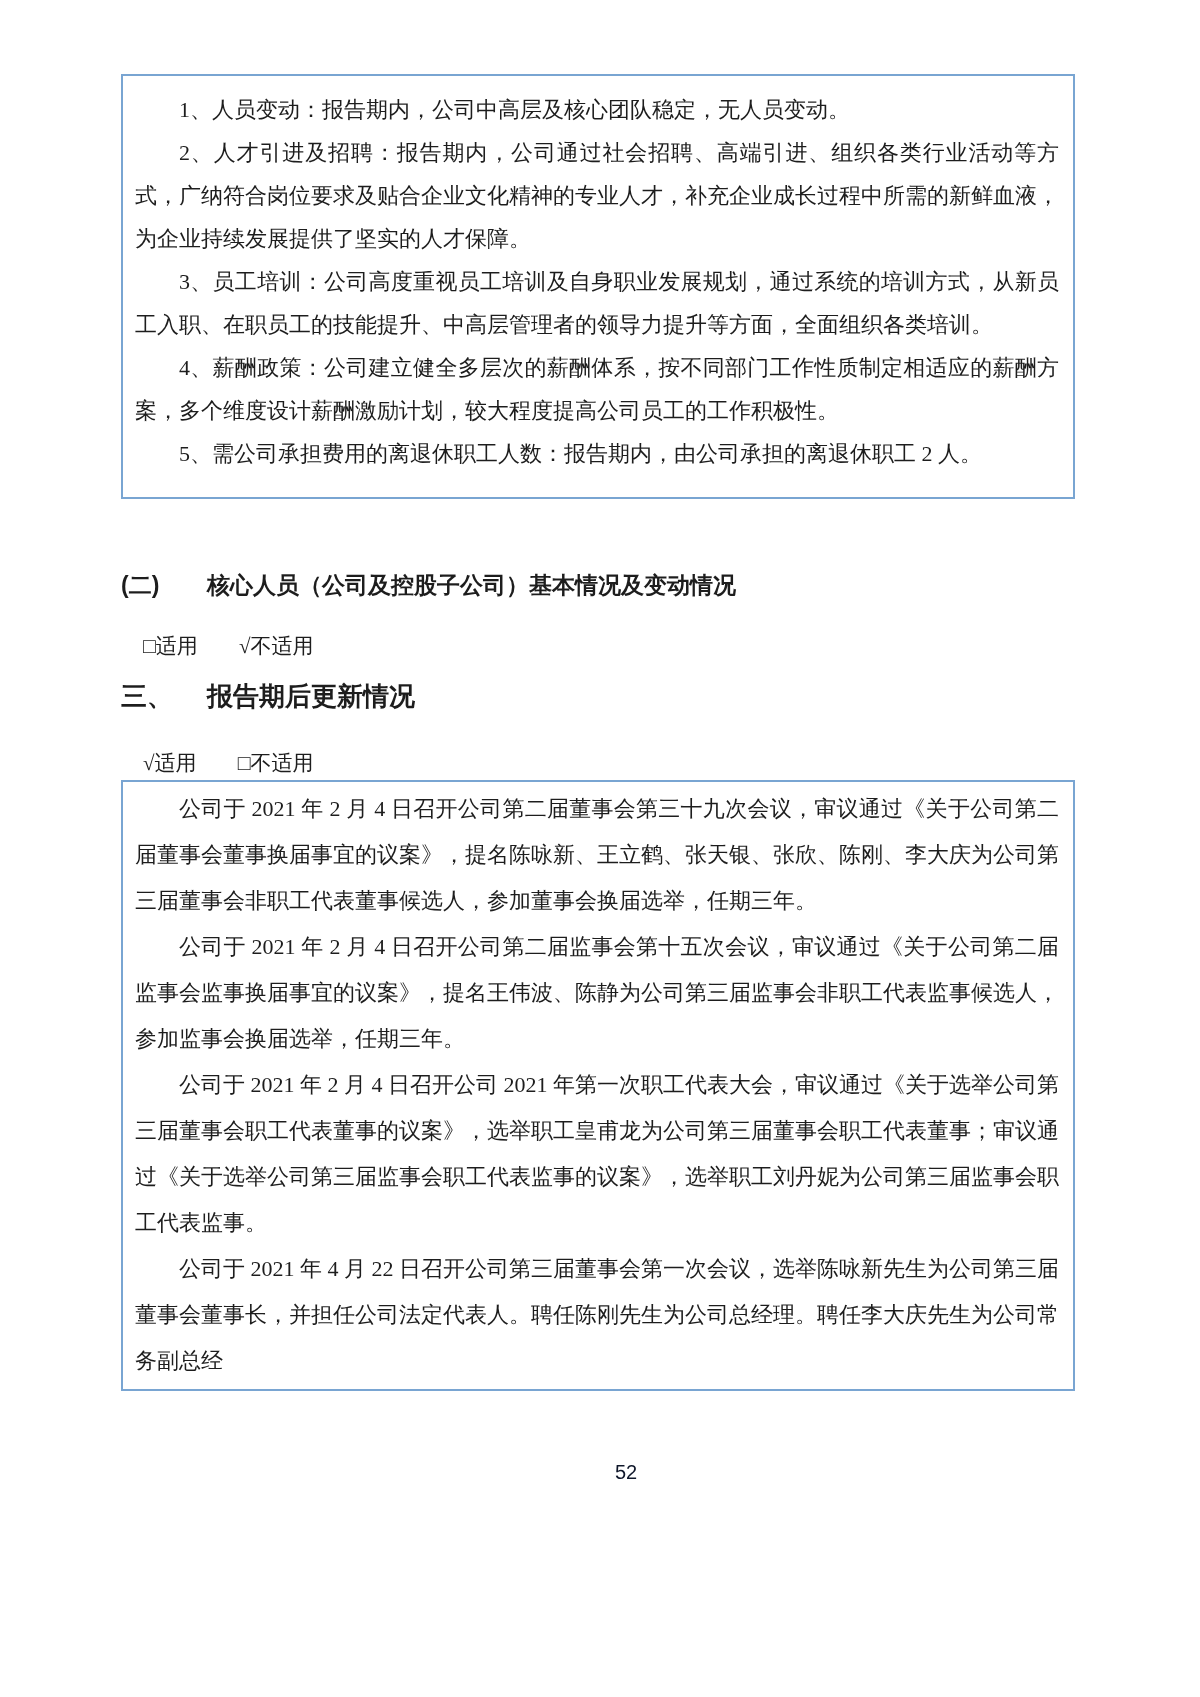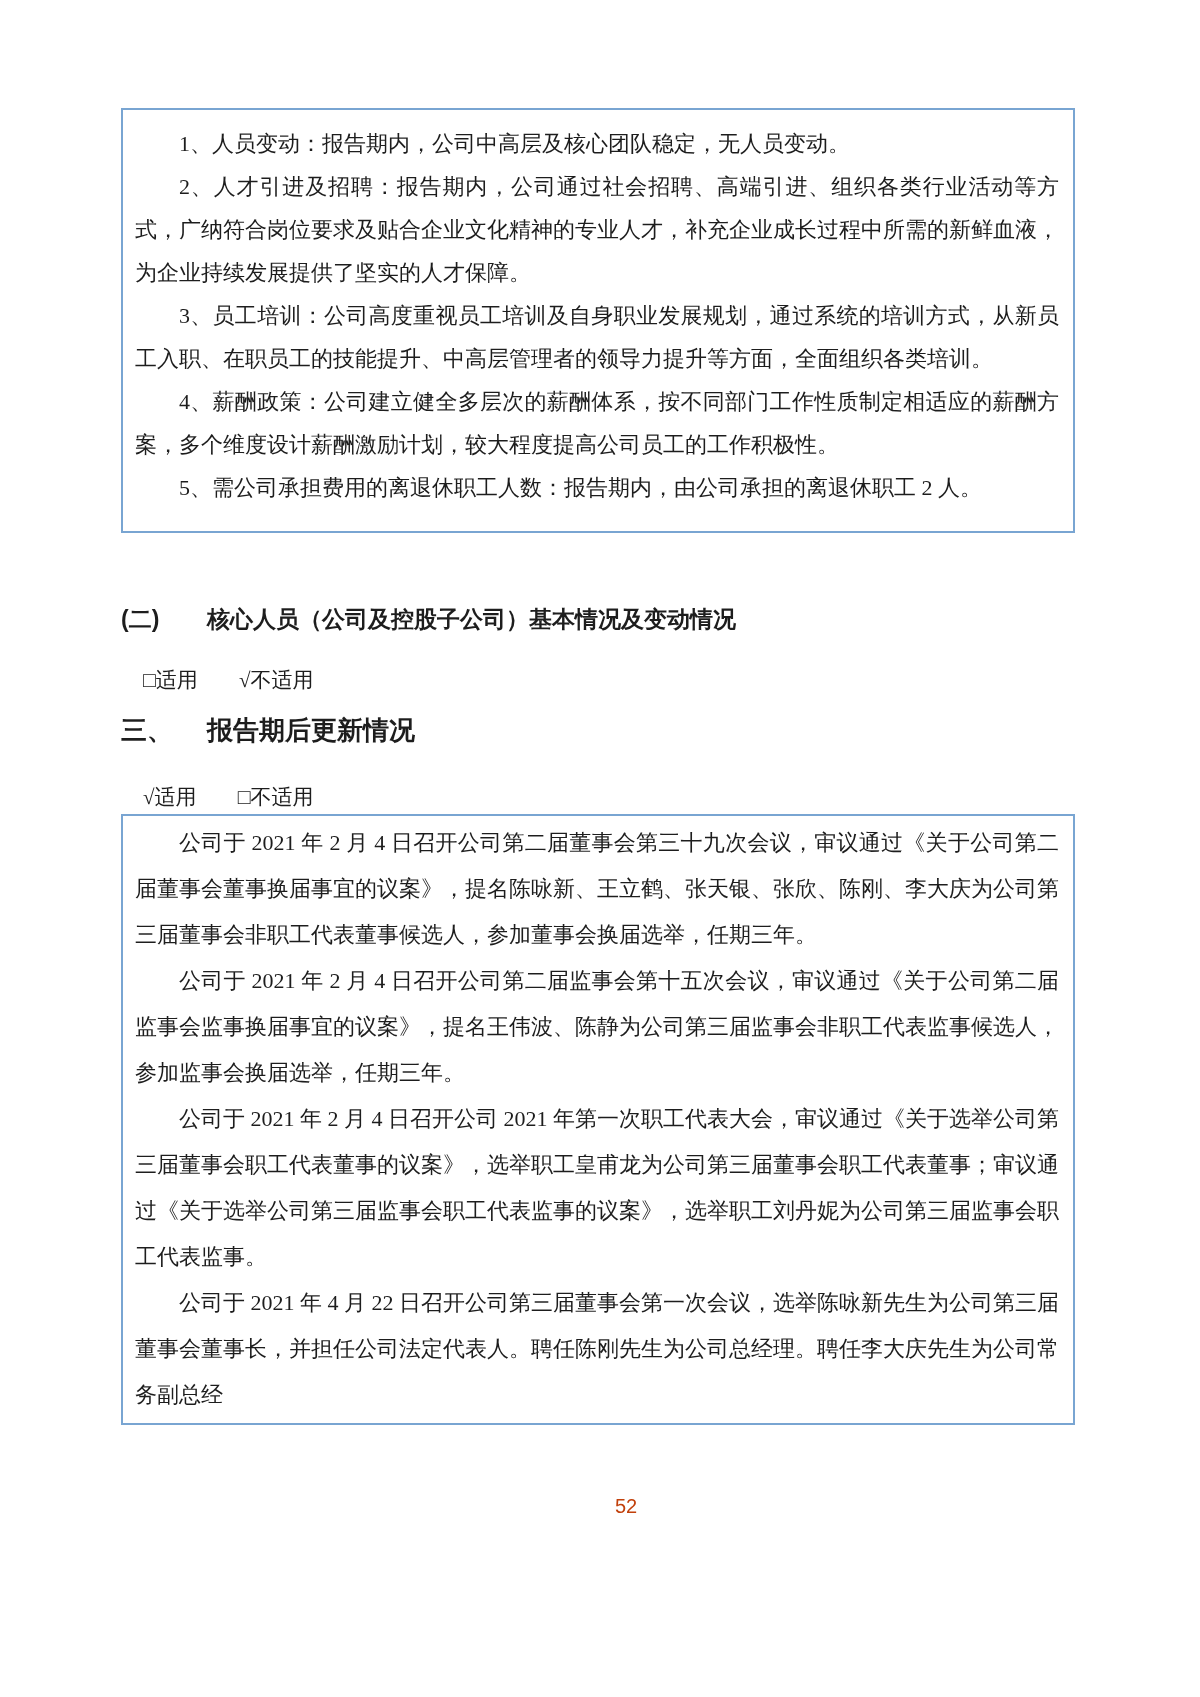--- a/index.html
+++ b/index.html
@@ -19,21 +19,21 @@
     width: 954px;
     margin-left: 121px;
   }
   .box {
     box-sizing: border-box;
     width: 954px;
     border: 2px solid #79a5d2;
     background: #ffffff;
   }
   .box-hr {
-    margin-top: 108px;
+    margin-top: 74px;
     height: 425px;
     padding: 12px 14px 0 12px;
     overflow: hidden;
   }
   .box-hr p {
     margin: 0;
     font-size: 22px;
     line-height: 43px;
     text-align: justify;
     text-indent: 2em;
@@ -81,21 +81,21 @@
   .applicability-2 { margin-top: 39px; }
   .applicability span { margin-right: 14px; padding-left: 22px; }
   .page-number {
     margin-top: 70px;
     width: 954px;
     text-align: center;
     position: relative;
     left: 28px;
     font-size: 20px;
     font-family: "Liberation Sans", "DejaVu Sans", sans-serif;
-    color: #c2410c;
+    color: #0f172a;
   }
 </style>
 </head>
 <body>
 
 <div class="content">
 
   <section class="box box-hr">
     <p>1、人员变动：报告期内，公司中高层及核心团队稳定，无人员变动。</p>
     <p>2、人才引进及招聘：报告期内，公司通过社会招聘、高端引进、组织各类行业活动等方式，广纳符合岗位要求及贴合企业文化精神的专业人才，补充企业成长过程中所需的新鲜血液，为企业持续发展提供了坚实的人才保障。</p>

